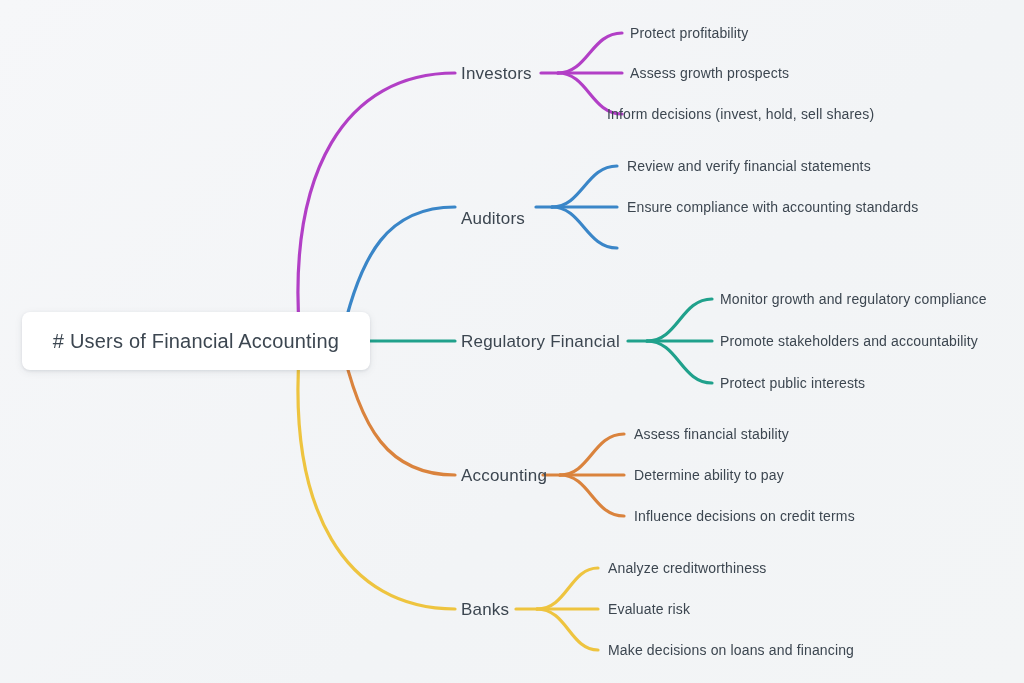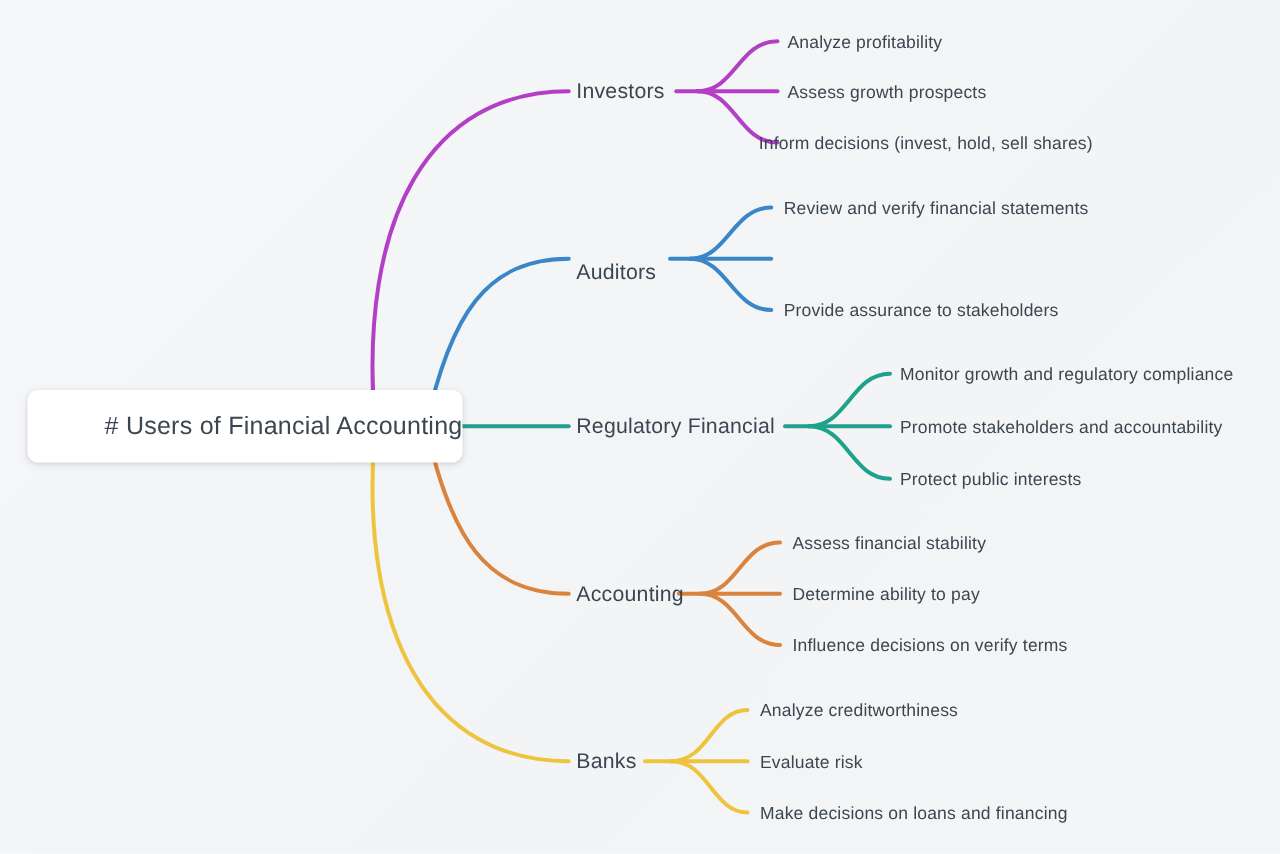--- a/index.html
+++ b/index.html
@@ -23,21 +23,21 @@
   }
   .root-node {
     position: absolute;
     left: 22px; top: 312px;
     width: 348px; height: 58px;
     background: #ffffff;
     border-radius: 8px;
     box-shadow: 0 1px 3px rgba(40,50,70,0.10), 0 2px 8px rgba(40,50,70,0.08);
     display: flex;
     align-items: center;
-    justify-content: flex-end;
+    justify-content: center;
   }
   .root-node span {
     font-size: 20px;
     color: #3c4650;
     letter-spacing: 0.2px;
     white-space: nowrap;
   }
   .branch-label {
     position: absolute;
     transform: translateY(-50%);
@@ -108,32 +108,32 @@
   <div class="root-node">
     <span># Users of Financial Accounting</span>
   </div>
 
   <div class="branch-label" style="left:461px; top:73px">Investors</div>
   <div class="branch-label" style="left:461px; top:218px">Auditors</div>
   <div class="branch-label" style="left:461px; top:341px">Regulatory Financial</div>
   <div class="branch-label" style="left:461px; top:475px">Accounting</div>
   <div class="branch-label" style="left:461px; top:609px">Banks</div>
 
-  <div class="child-label" style="left:630px; top:33px">Analyze profitability</div>
+  <div class="child-label" style="left:630px; top:33px">Protect profitability</div>
   <div class="child-label" style="left:630px; top:73px">Assess growth prospects</div>
   <div class="child-label" style="left:607px; top:114px">Inform decisions (invest, hold, sell shares)</div>
 
   <div class="child-label" style="left:627px; top:166px">Review and verify financial statements</div>
-  <div class="child-label" style="left:627px; top:248px">Provide assurance to stakeholders</div>
+  <div class="child-label" style="left:627px; top:207px">Ensure compliance with accounting standards</div>
 
   <div class="child-label" style="left:720px; top:299px">Monitor growth and regulatory compliance</div>
   <div class="child-label" style="left:720px; top:341px">Promote stakeholders and accountability</div>
   <div class="child-label" style="left:720px; top:383px">Protect public interests</div>
 
   <div class="child-label" style="left:634px; top:434px">Assess financial stability</div>
   <div class="child-label" style="left:634px; top:475px">Determine ability to pay</div>
-  <div class="child-label" style="left:634px; top:516px">Influence decisions on verify terms</div>
+  <div class="child-label" style="left:634px; top:516px">Influence decisions on credit terms</div>
 
   <div class="child-label" style="left:608px; top:568px">Analyze creditworthiness</div>
   <div class="child-label" style="left:608px; top:609px">Evaluate risk</div>
   <div class="child-label" style="left:608px; top:650px">Make decisions on loans and financing</div>
 
 </div>
 
 </body></html>

